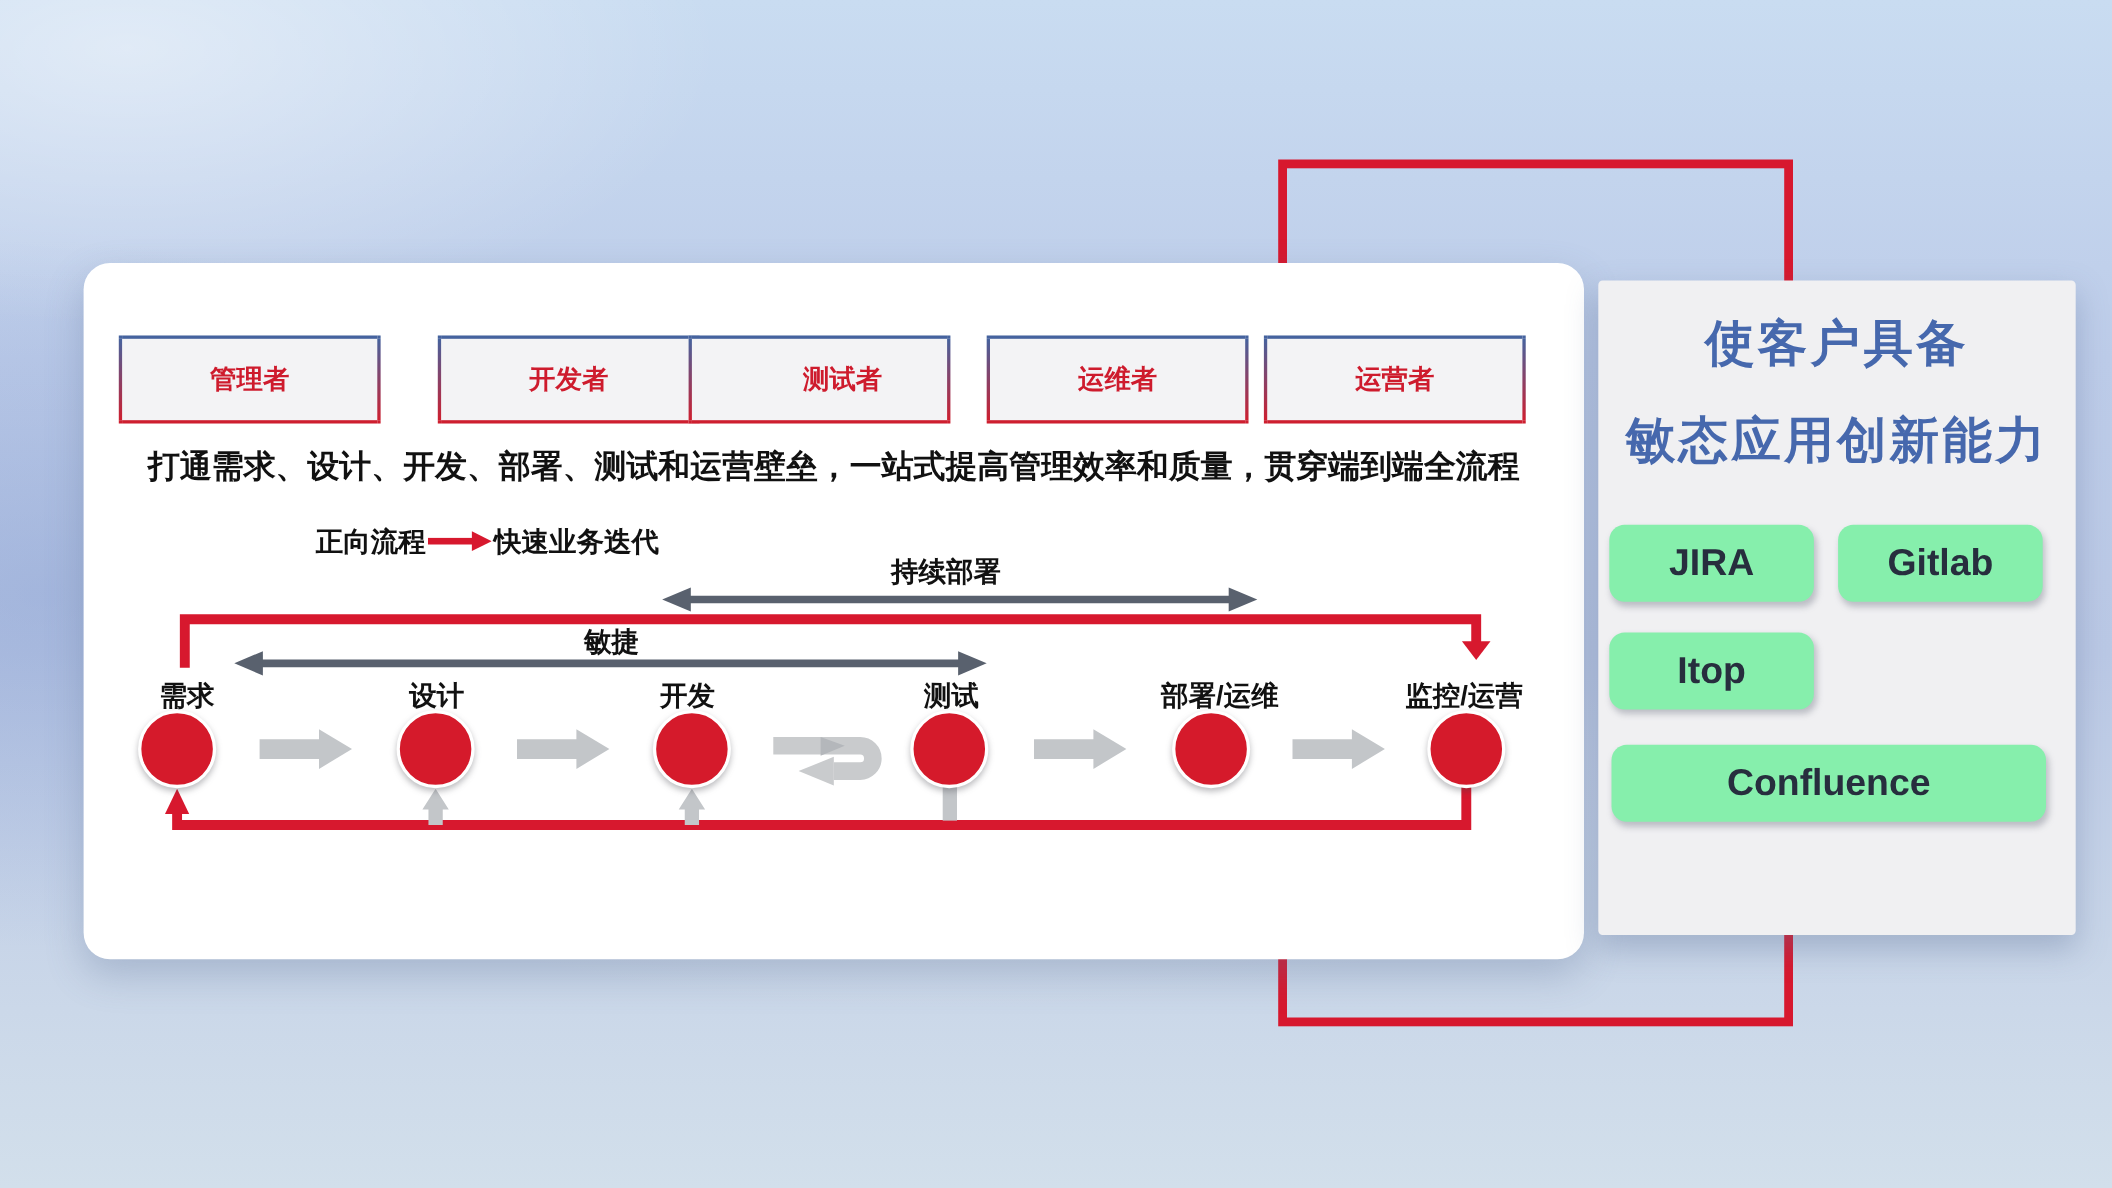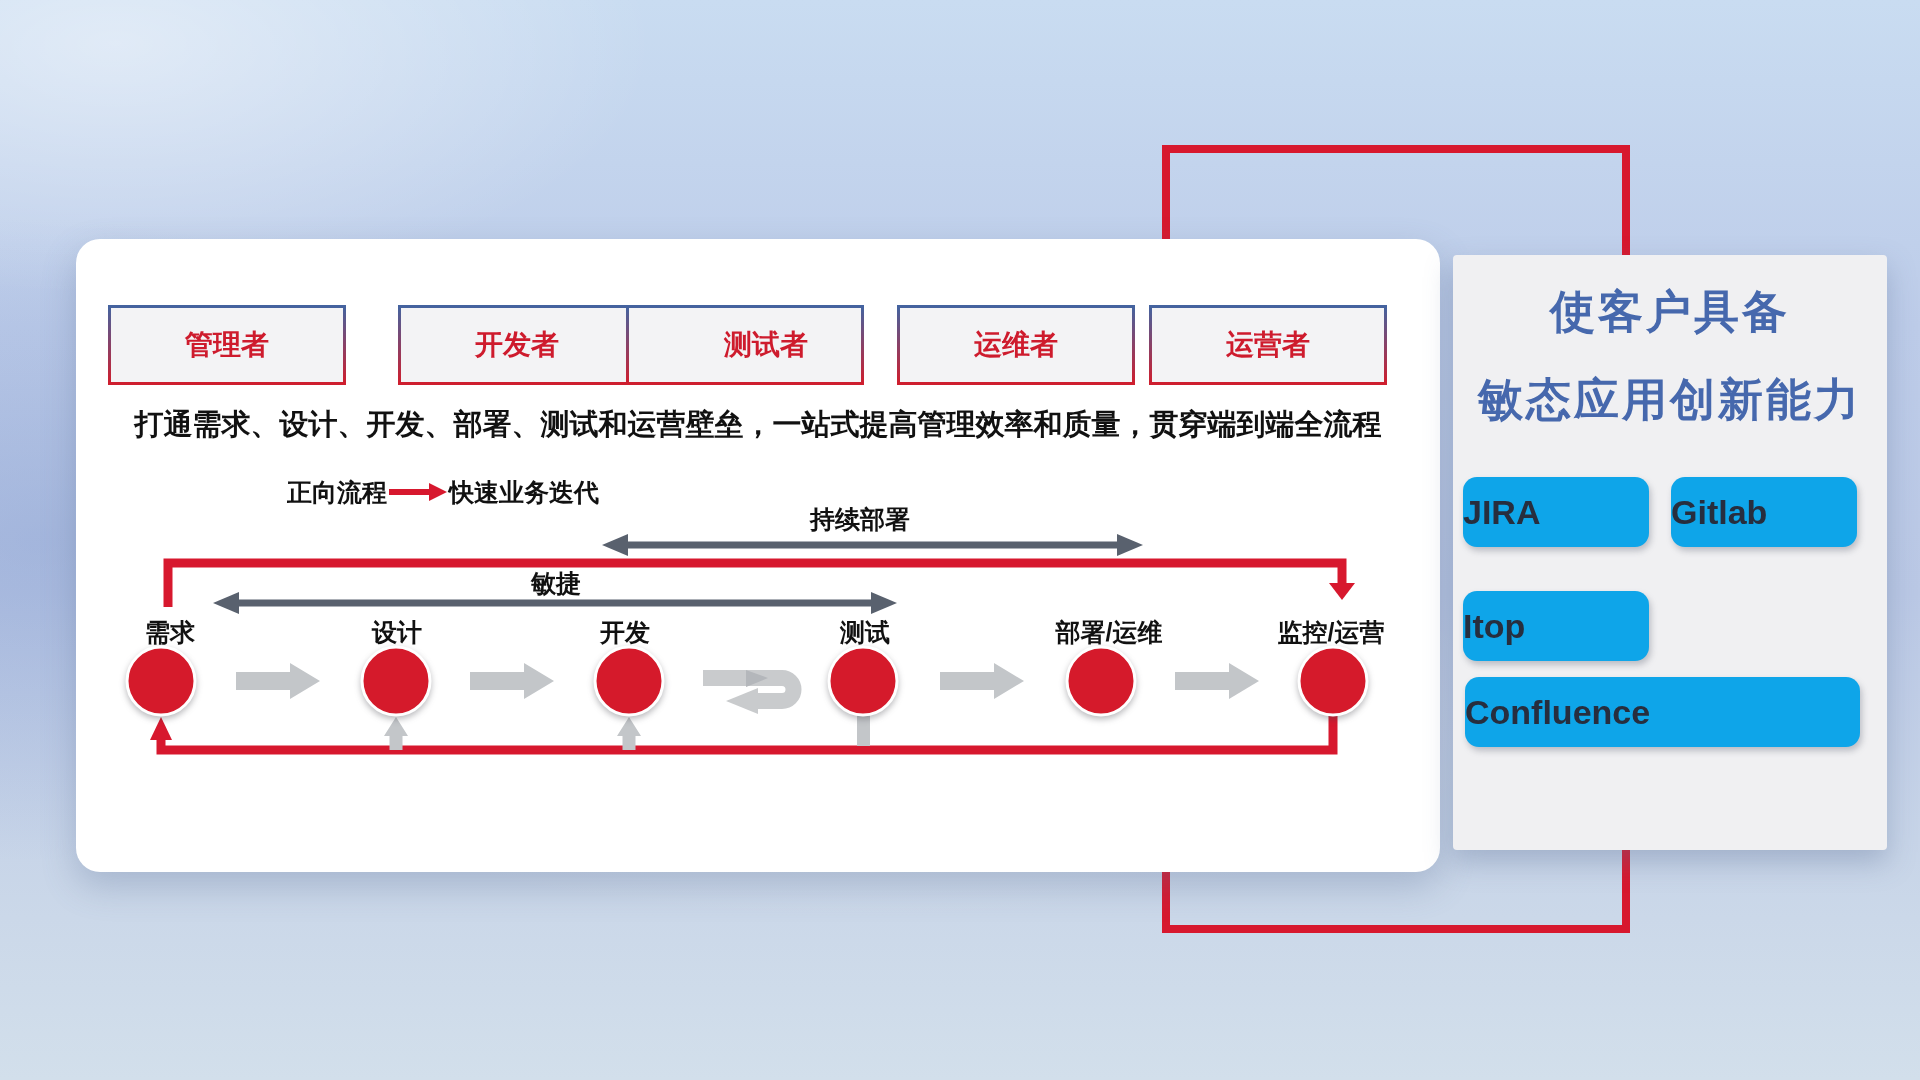--- a/index.html
+++ b/index.html
@@ -21,21 +21,21 @@
     position:absolute; left:76px; top:239px; width:1364px; height:633px;
     background:#ffffff; border-radius:24px;
     box-shadow:0 14px 34px rgba(90,110,145,0.30);
   }
   .role-box {
     position:absolute; top:66px; height:80px; width:238px;
     background:#f3f3f5;
     border:3px solid;
     border-image:linear-gradient(180deg,#44639f,#cf1e2e) 1;
     display:flex; align-items:center; justify-content:center;
-    font-size:28px; font-weight:bold; color:#ce1b2d;
+    font-size:24px; font-weight:bold; color:#ce1b2d;
   }
   .rb1{left:32px;} .rb2{left:290px;margin-left:32px;} .rb3{left:550px;padding-left:42px;} .rb4{left:821px;} .rb5{left:1073px;}
   .headline {
     position:absolute; left:0; top:166px; width:100%;
     text-align:center; font-size:29px; font-weight:bold; color:#111111;
   }
   .legend-forward {
     position:absolute; left:211px; top:237px; height:32px;
     display:flex; align-items:center; gap:2px;
     font-size:25px; font-weight:bold; color:#111111;
@@ -50,28 +50,28 @@
   .stage-circle { filter:drop-shadow(0 3px 3px rgba(60,60,70,0.35)); }
   .panel {
     position:absolute; left:1453px; top:255px; width:434px; height:595px;
     background:#f0f0f2; border-radius:4px;
     box-shadow:0 12px 28px rgba(90,110,145,0.35);
   }
   .panel-title { position:absolute; width:100%; text-align:center; font-weight:bold; color:#4668ad; font-size:45px; letter-spacing:3px; }
   .pt1 { top:27px; }
   .pt2 { top:115px; }
   .tool-btn {
-    position:absolute; background:#0ea5e9; border-radius:14px;
+    position:absolute; background:#86efac; border-radius:14px;
     box-shadow:2px 4px 6px rgba(110,115,130,0.40);
-    display:flex; align-items:center; justify-content:flex-start;
+    display:flex; align-items:center; justify-content:center;
     font-size:34px; font-weight:bold; color:#272e3e;
   }
   .tb-jira { left:10px; top:222px; width:186px; height:70px; }
   .tb-gitlab { left:218px; top:222px; width:186px; height:70px; }
-  .tb-itop { left:10px; top:320px; width:186px; height:70px;margin-top:16px; }
+  .tb-itop { left:10px; top:320px; width:186px; height:70px; }
   .tb-jenkins { left:218px; top:320px; width:186px; height:70px; }
   .tb-confluence { left:12px; top:422px; width:395px; height:70px; }
 </style>
 </head>
 <body>
 
 <div class="red-rect"></div>
 
 <div class="card">
   <div class="role-box rb1">

